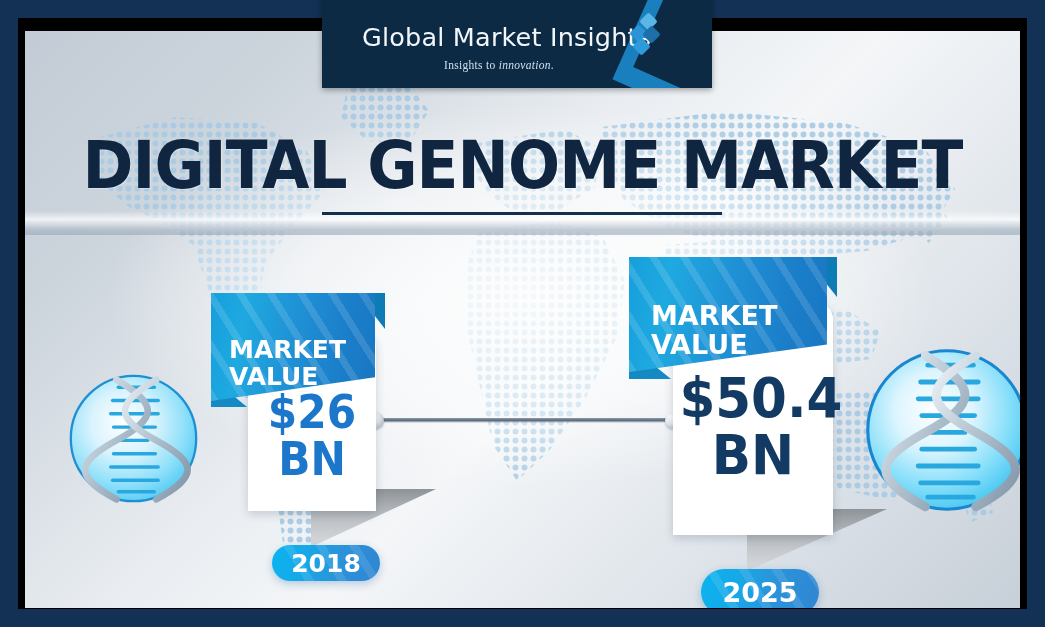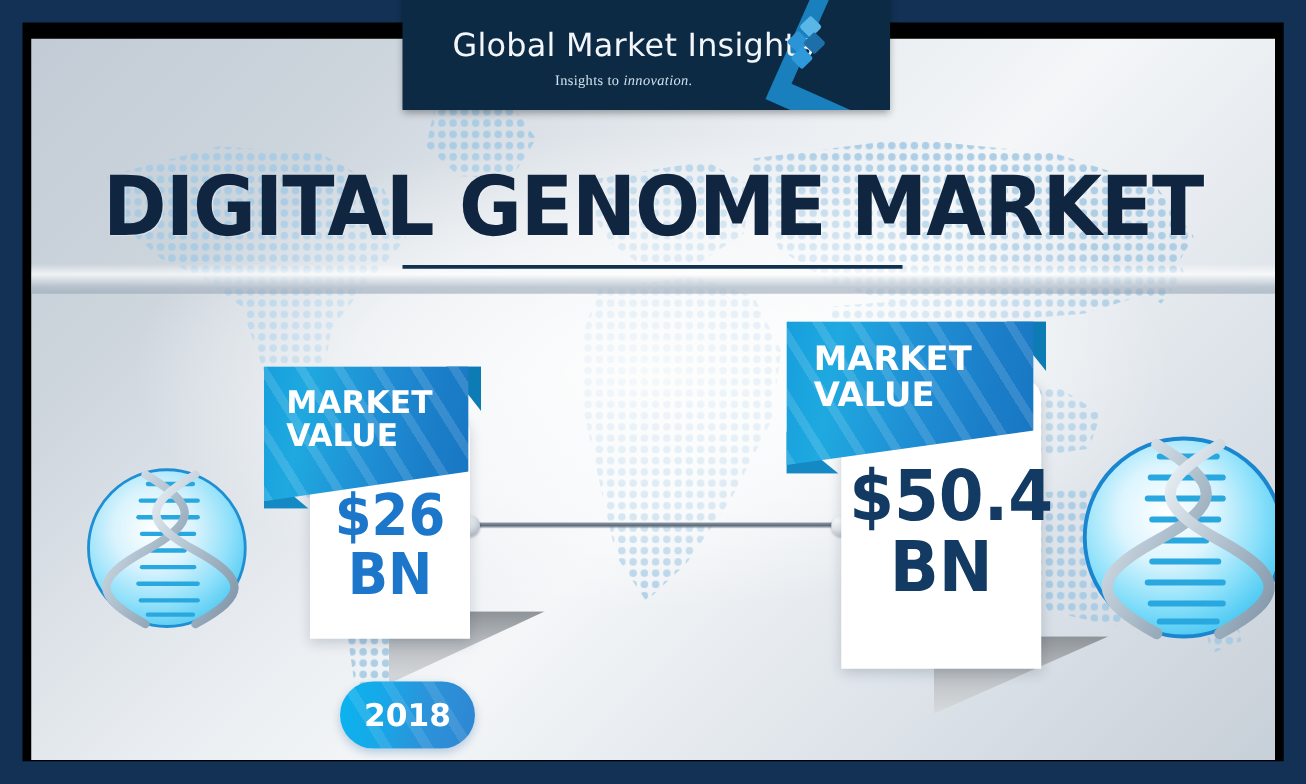--- a/index.html
+++ b/index.html
@@ -167,21 +167,21 @@
     overflow:hidden;
   }
   .ribbon .rb-bg{
     position:absolute;left:0;top:0;width:100%;height:100%;
     background:linear-gradient(100deg,#169fdc 0%,#1fa9e0 20%,#1f8fd4 52%,#1b7ec9 78%,#1876c2 100%);
   }
   .ribbon .rb-stripes{
     position:absolute;left:0;top:0;width:100%;height:100%;
     background:repeating-linear-gradient(58deg,rgba(255,255,255,.13) 0px,rgba(255,255,255,.13) 7px,rgba(255,255,255,0) 7px,rgba(255,255,255,0) 26px);
   }
-  .ribbon .rb-label{position:relative;}
+  .ribbon .rb-label{position:relative;margin-top:28px;}
   .rb-fold{
     position:absolute;
     background:#0d7cb4;
     clip-path:polygon(0 0,100% 0,100% 100%);
   }
   .rb-fold2{
     position:absolute;
     background:#1489c4;
     clip-path:polygon(0 0,100% 100%,0 100%);
   }
@@ -216,21 +216,21 @@
   .yearpill span{position:relative;}
 
   
   #card-2018 .tail{left:100px;top:196px;}
   #card-2018 .sheet{left:37px;top:38px;width:128px;height:180px;}
   #card-2018 .ribbon{left:0px;top:0px;width:146px;height:92px;font-size:25px;padding:16px 0 0 18px;
      clip-path:polygon(0 0,100% 0,100% 78%,0 100%);}
   #card-2018 .rb-fold{left:146px;top:0px;width:28px;height:36px;}
   #card-2018 .rb-fold2{left:0px;top:84px;width:36px;height:30px;}
   #card-2018 .value{left:37px;top:96px;width:128px;font-size:46px;color:#1c76c9;}
-  #card-2018 .yearpill{left:61px;top:252px;width:108px;height:54px;font-size:25px;}
+  #card-2018 .yearpill{left:61px;top:252px;width:108px;height:36px;font-size:25px;}
 
   
   #card-2025 .tail{left:118px;top:252px;width:140px;height:62px;}
   #card-2025 .sheet{left:44px;top:46px;width:160px;height:232px;}
   #card-2025 .ribbon{left:0px;top:0px;width:176px;height:98px;font-size:27px;padding:17px 0 0 22px;
      clip-path:polygon(0 0,100% 0,100% 76%,0 100%);}
   #card-2025 .rb-fold{left:176px;top:0px;width:32px;height:40px;}
   #card-2025 .rb-fold2{left:0px;top:88px;width:42px;height:34px;}
   #card-2025 .value{left:44px;top:112px;width:160px;font-size:56px;color:#123a63;}
   #card-2025 .yearpill{left:72px;top:312px;width:118px;height:46px;font-size:27px;}
@@ -393,20 +393,25 @@
           <div class="rb-stripes"></div>
         <div class="rb-label">
           <div>MARKET</div>
           <div>VALUE</div>
         </div>
       </div>
       <div class="value">
         <div>$50.4</div>
         <div>BN</div>
       </div>
+      <div class="yearpill">
+        <div class="yp-bg"></div>
+          <div class="yp-stripes"></div>
+        <span>2025</span>
+      </div>
     </div>
 
   </div>
 
   <div class="logo-block">
     <div class="logo-accent"></div>
     <div class="logo-accent2"></div>
     <div class="logo-text">Global Market Insights</div>
     <div class="logo-tagline">
       <span>Insights to </span><i>innovation.</i>

